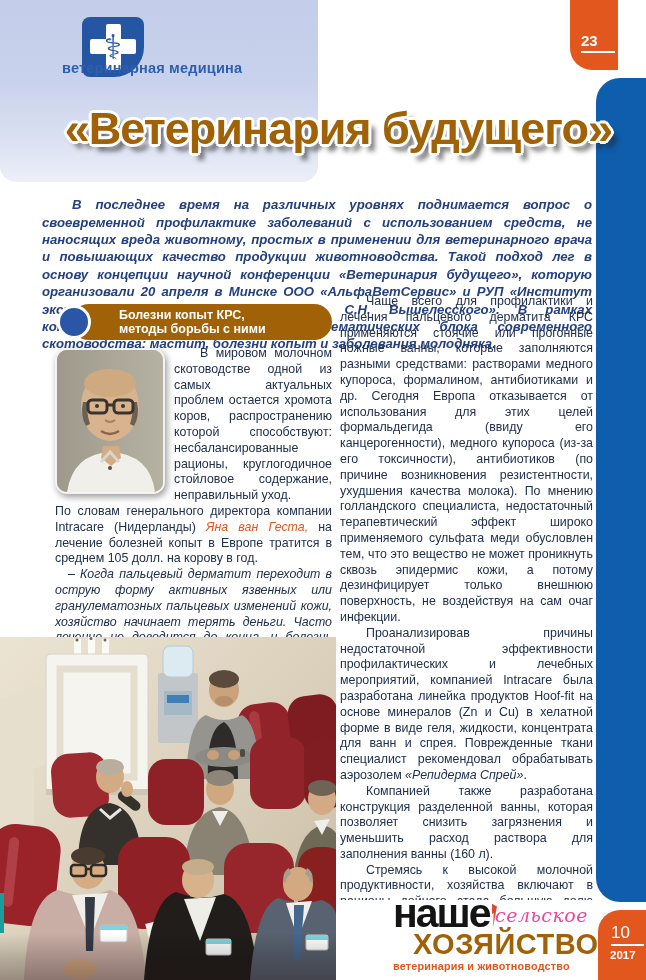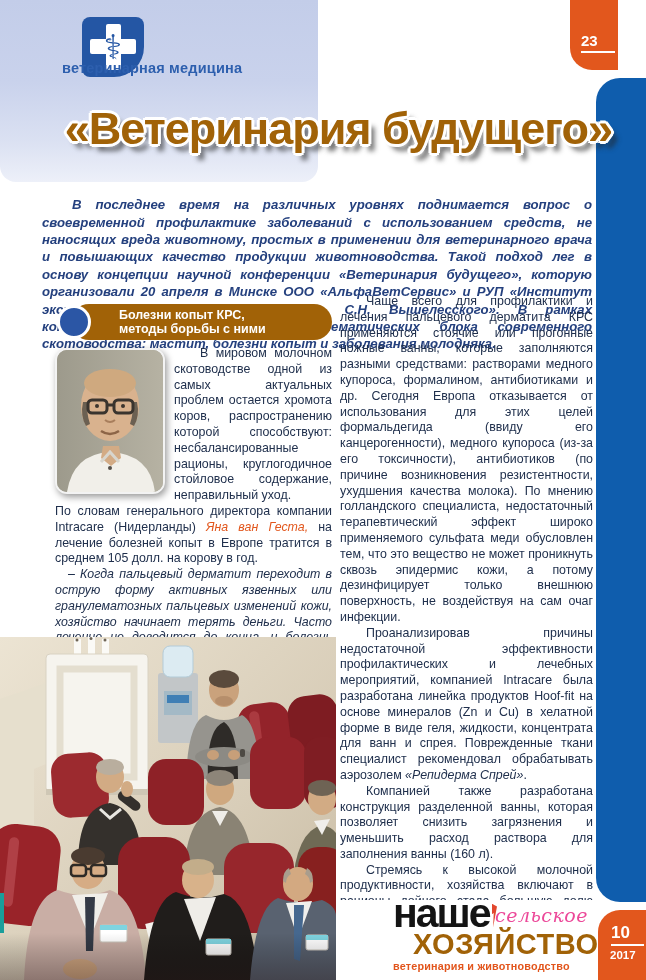--- a/index.html
+++ b/index.html
@@ -20,21 +20,21 @@
   .vet-logo .cross-h{position:absolute;left:8px;top:22px;width:46px;height:15px;background:#ffffff;border-radius:2px;}
   .vet-logo .snake{position:absolute;left:0;top:6px;width:62px;text-align:center;
     font-family:"DejaVu Sans",sans-serif;font-size:34px;line-height:48px;color:#2456a4;font-weight:bold;}
   .section-label{position:absolute;left:62px;top:60px;font-size:14.5px;font-weight:bold;color:#2d5fae;letter-spacing:.2px;}
   
   .tab-top{position:absolute;left:570px;top:0;width:48px;height:70px;background:#e2571d;border-radius:0 0 0 22px;}
   .tab-top .num{position:absolute;left:11px;top:32px;color:#fff;font-size:15px;font-weight:bold;}
   .tab-top .rule{position:absolute;left:11px;top:51px;width:34px;height:2px;background:#ffffff;}
   .side-rail{position:absolute;left:596px;top:78px;width:50px;height:824px;background:#0f5dad;border-radius:24px 0 0 24px;}
   .tab-bottom{position:absolute;left:598px;top:910px;width:48px;height:70px;background:#e2571d;border-radius:22px 0 0 0;}
-  .tab-bottom .num{position:absolute;left:13px;top:13px;color:#fff;font-size:17px;font-weight:bold;}
+  .tab-bottom .num{position:absolute;left:13px;top:13px;color:#fff;font-size:17px;font-weight:normal;}
   .tab-bottom .rule{position:absolute;left:13px;top:34px;width:33px;height:2px;background:#ffffff;}
   .tab-bottom .year{position:absolute;left:12px;top:39px;color:#fff;font-size:11.5px;font-weight:bold;}
   
   .main-title{
     position:absolute;left:28px;top:73px;width:584px;text-align:right;
     font-size:45px;font-weight:bold;letter-spacing:-1px;color:#a16207;white-space:nowrap;
     text-shadow:
       -2px -2px 0 #fff, 2px -2px 0 #fff,-2px 2px 0 #fff, 2px 2px 0 #fff,
       -3px 0 0 #fff, 3px 0 0 #fff, 0 -3px 0 #fff, 0 3px 0 #fff,
       6px 7px 5px rgba(35,35,35,.65);

